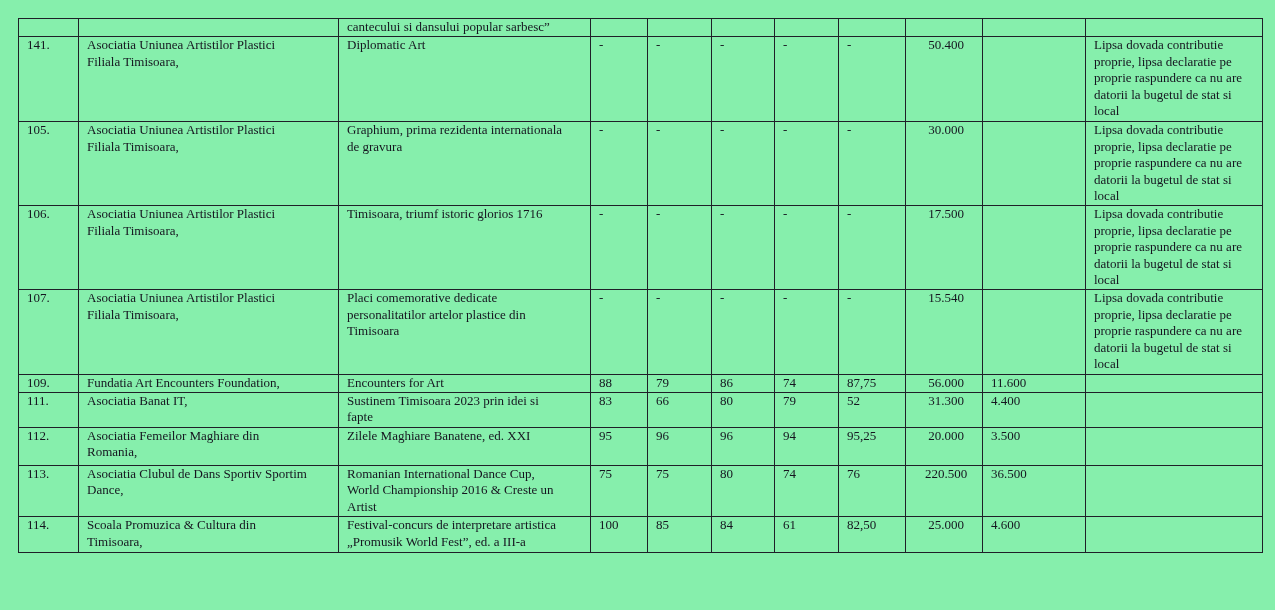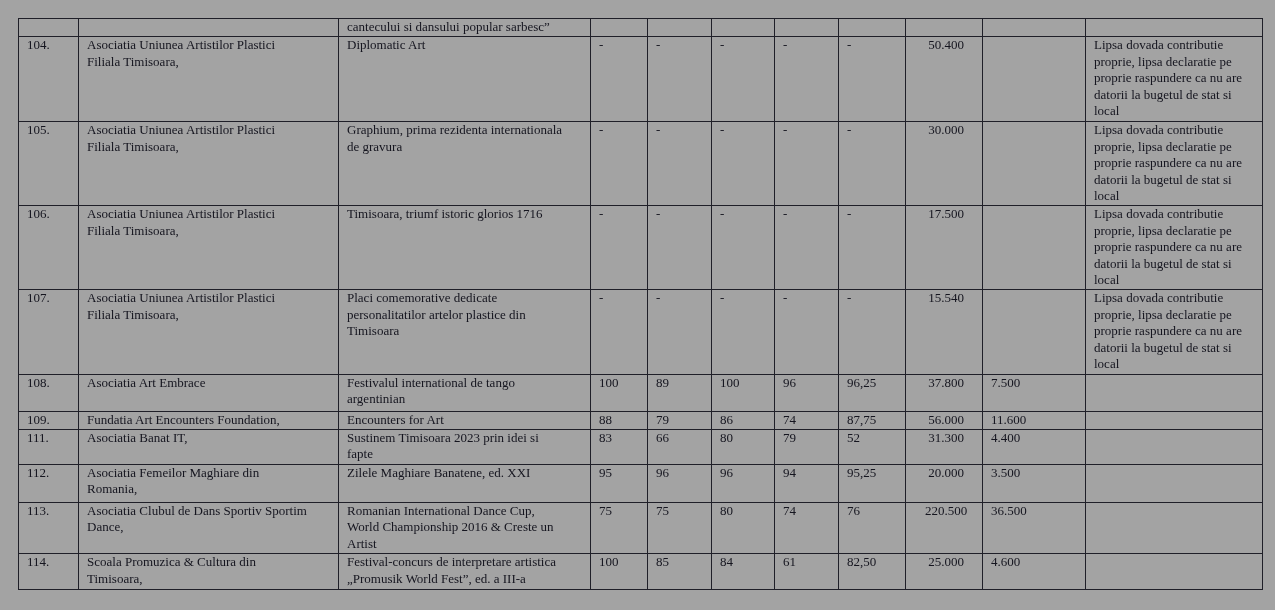--- a/index.html
+++ b/index.html
@@ -5,21 +5,21 @@
 <style>
   html, body {
     margin: 0;
     padding: 0;
     background: #ffffff;
   }
   .page {
     position: relative;
     width: 1275px;
     height: 610px;
-    background: #a3a3a3;
+    background: #86efac;
     overflow: hidden;
   }
   table.doc-table {
     position: absolute;
     left: 18px;
     top: 18px;
     width: 1244px;
     border-collapse: collapse;
     table-layout: fixed;
   }
@@ -68,21 +68,21 @@
           <td class="c3"></td>
           <td class="c4"></td>
           <td class="c5"></td>
           <td class="c6"></td>
           <td class="c7"></td>
           <td class="c8"></td>
           <td class="c9"></td>
           <td class="c10"></td>
         </tr>
         <tr style="height: 85px;">
-          <td class="c0">104.</td>
+          <td class="c0">141.</td>
           <td class="c1">Asociatia Uniunea Artistilor Plastici
 Filiala Timisoara,</td>
           <td class="c2">Diplomatic Art</td>
           <td class="c3">-</td>
           <td class="c4">-</td>
           <td class="c5">-</td>
           <td class="c6">-</td>
           <td class="c7">-</td>
           <td class="c8">50.400</td>
           <td class="c9"></td>
@@ -141,34 +141,20 @@
           <td class="c5">-</td>
           <td class="c6">-</td>
           <td class="c7">-</td>
           <td class="c8">15.540</td>
           <td class="c9"></td>
           <td class="c10">Lipsa dovada contributie
 proprie, lipsa declaratie pe
 proprie raspundere ca nu are
 datorii la bugetul de stat si
 local</td>
-        </tr>
-        <tr style="height: 37px;">
-          <td class="c0">108.</td>
-          <td class="c1">Asociatia Art Embrace</td>
-          <td class="c2">Festivalul international de tango
-argentinian</td>
-          <td class="c3">100</td>
-          <td class="c4">89</td>
-          <td class="c5">100</td>
-          <td class="c6">96</td>
-          <td class="c7">96,25</td>
-          <td class="c8">37.800</td>
-          <td class="c9">7.500</td>
-          <td class="c10"></td>
         </tr>
         <tr style="height: 18px; margin-top: 22px;">
           <td class="c0">109.</td>
           <td class="c1">Fundatia Art Encounters Foundation,</td>
           <td class="c2">Encounters for Art</td>
           <td class="c3">88</td>
           <td class="c4">79</td>
           <td class="c5">86</td>
           <td class="c6">74</td>
           <td class="c7">87,75</td>

